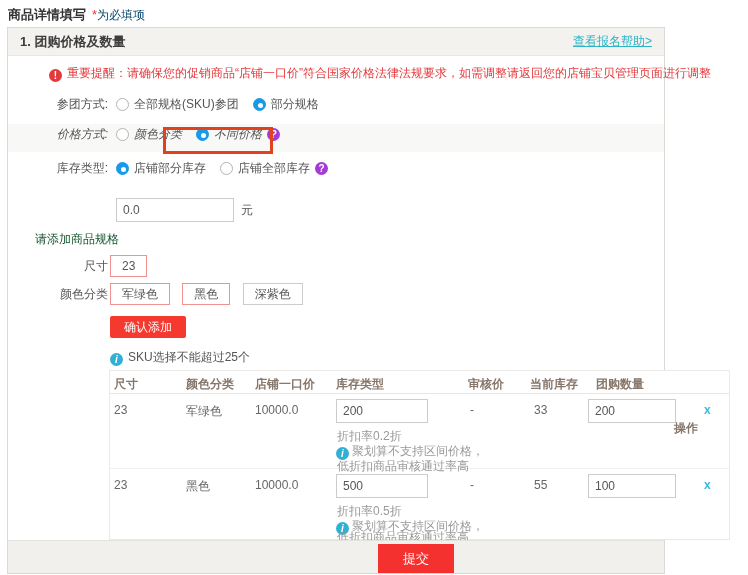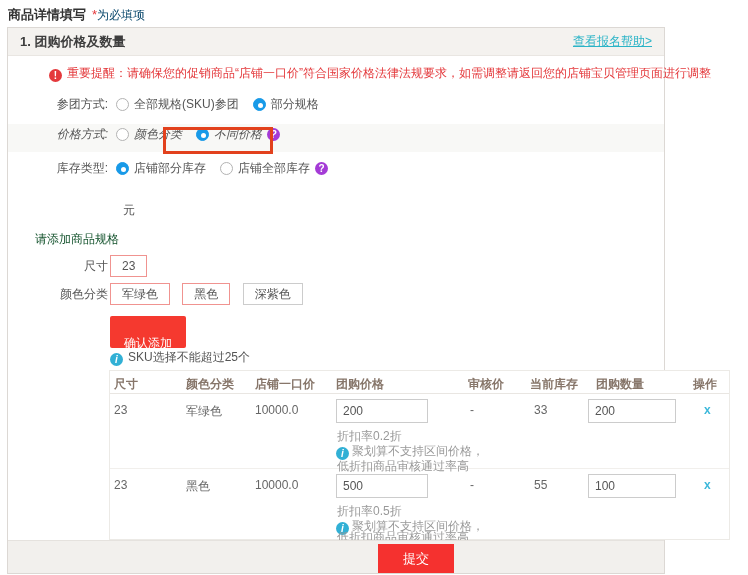--- a/index.html
+++ b/index.html
@@ -69,40 +69,40 @@
   .spec-heading { position:absolute; left:27px; top:204px; height:14px; line-height:14px; color:#14532d; }
 
   .chip {
     display:inline-block; height:22px; line-height:20px; padding:0 11px;
     border:1px solid #ccc; background:#fff; color:#555; margin-right:9px; cursor:pointer;
   }
   .chip.sel { border-color:#f09390; }
 
   .confirm-btn {
     position:absolute; left:102px; top:288px; height:22px; line-height:22px;
-    padding:16px 14px; background:#f5392f; color:#fff; border-radius:2px; cursor:pointer;
+    padding:0 14px; background:#f5392f; color:#fff; border-radius:2px; cursor:pointer;
   }
 
   .sku-note { position:absolute; left:102px; top:322px; height:14px; line-height:14px; color:#555; }
 
   
   .highlight-box {
     position:absolute; left:155px; top:99px; width:110px; height:27px;
     border:3px solid #e2411d; z-index:5; pointer-events:none; background:transparent;
   }
 
   
   .sku-table {
     position:absolute; left:101px; top:342px; width:621px; height:170px;
     border:1px solid #eceae6; background:#fff;
   }
   .thead { position:relative; height:23px; border-bottom:1px solid #e9e6e2; font-weight:bold; color:#87766a; }
   .thead span { position:absolute; top:5px; }
   .h-c1 { left:4px; }  .h-c2 { left:76px; } .h-c3 { left:145px; } .h-c4 { left:226px; }
-  .h-c5 { left:358px; } .h-c6 { left:420px; } .h-c7 { left:486px; } .h-c8 { left:583px; }
+  .h-c5 { left:358px; } .h-c6 { left:420px; } .h-c7 { left:486px; } .h-c8 { left:564px;margin-top:44px; }
 
   .trow { position:relative; border-bottom:1px solid #f1efec; }
   .trow.r1 { height:75px; }
   .trow.r2 { height:71px; border-bottom:none; }
   .cell { position:absolute; top:9px; color:#666; }
   .c1 { left:4px; } .c2 { left:76px; } .c3 { left:145px; }
   .c5 { left:360px; } .c6 { left:424px; }
   .gp-input { position:absolute; left:226px; top:5px; width:92px; }
   .qty-input { position:absolute; left:478px; top:5px; width:88px; }
   .disc-note { position:absolute; left:227px; top:34px; color:#999; }
@@ -172,20 +172,21 @@
       <span class="radio sel"></span>
       <span class="opt-label">店铺部分库存</span>
       <span class="radio unsel"></span>
       <span class="opt-label last">店铺全部库存</span>
       <span class="cicon ic-help">?</span>
     </span>
   </div>
 
   <div class="form-row" style="top:168px;">
     <span class="frm-ctrl">
+      <input class="txt-input tag-input" value="0.0" style="">
       <span class="unit">元</span>
     </span>
   </div>
 
   <div class="spec-heading">请添加商品规格</div>
 
   <div class="form-row" style="top:227px;height:22px;line-height:22px;">
     <span class="frm-label" style="line-height:22px;">尺寸</span>
     <span style="position:absolute;left:102px;top:0;">
       <span class="chip sel">23</span>
@@ -205,21 +206,21 @@
 
   <div class="sku-note">
     <span class="cicon ic-info">i</span><span>SKU选择不能超过25个</span>
   </div>
 
   <div class="sku-table">
     <div class="thead">
       <span class="h-c1">尺寸</span>
       <span class="h-c2">颜色分类</span>
       <span class="h-c3">店铺一口价</span>
-      <span class="h-c4">团购价格</span>
+      <span class="h-c4">库存类型</span>
       <span class="h-c5">审核价</span>
       <span class="h-c6">当前库存</span>
       <span class="h-c7">团购数量</span>
       <span class="h-c8">操作</span>
     </div>
 
     <div class="trow r1">
       <span class="cell c1">23</span>
       <span class="cell c2">军绿色</span>
       <span class="cell c3">10000.0</span>

